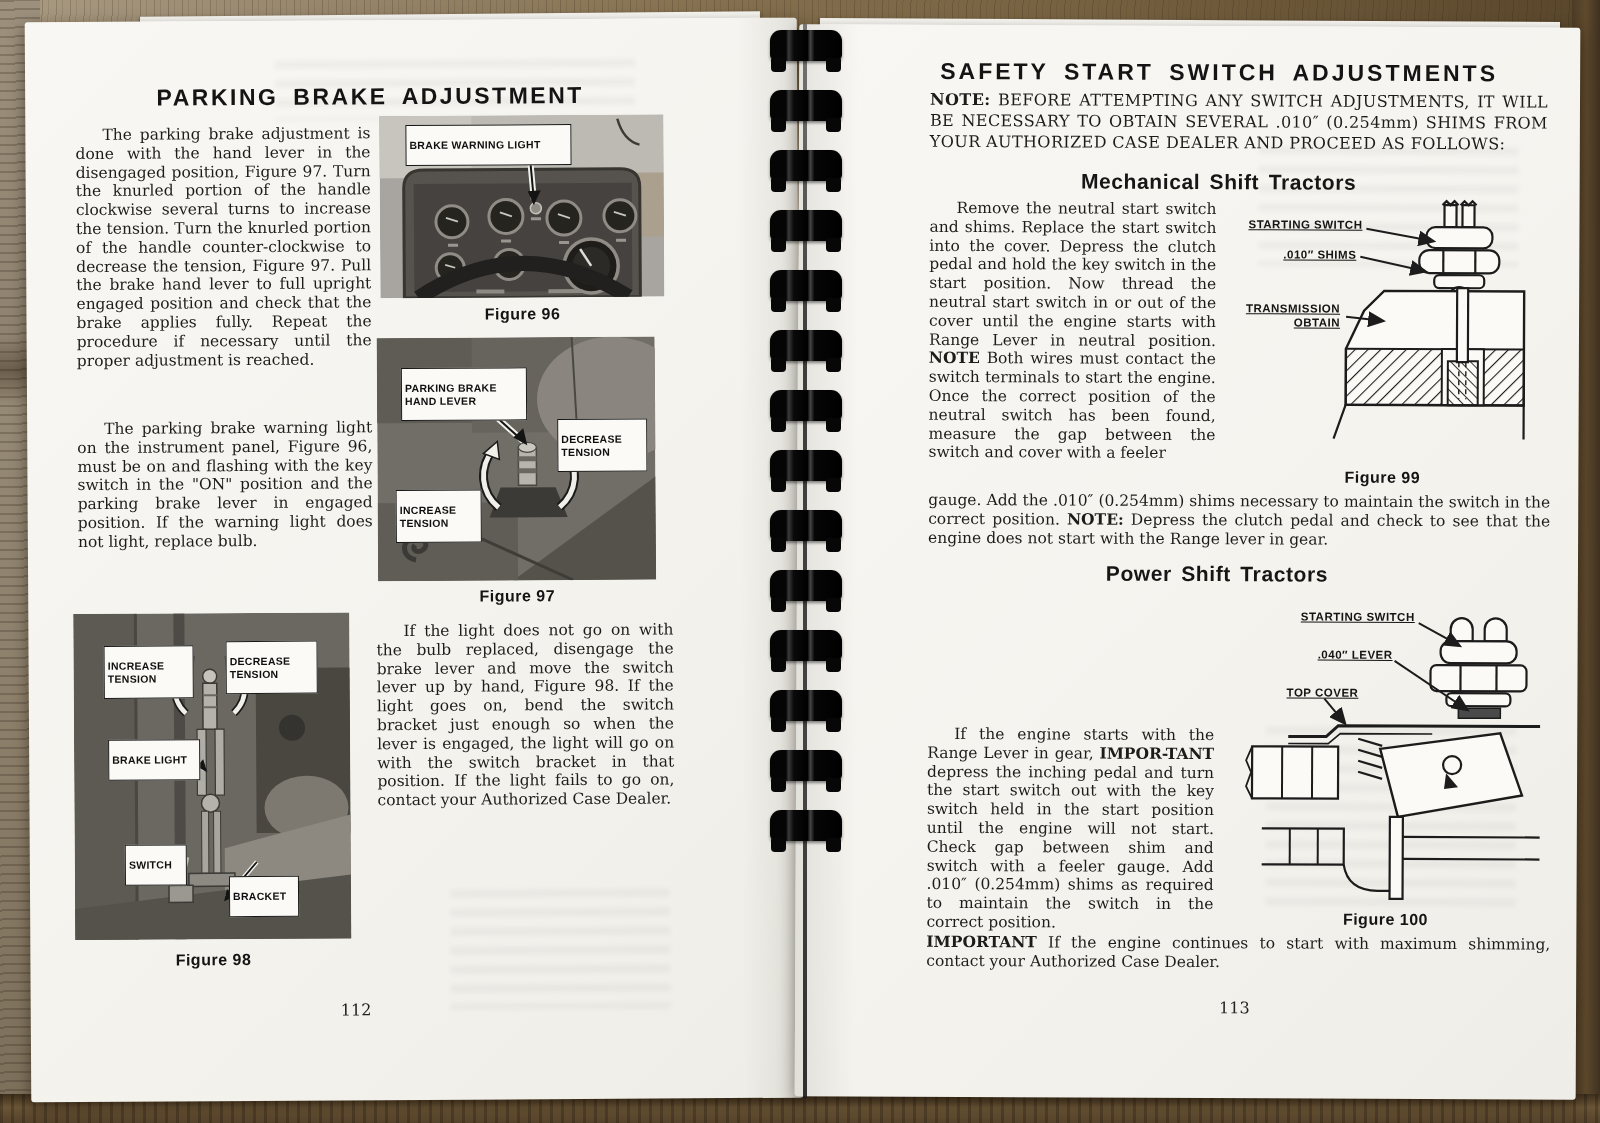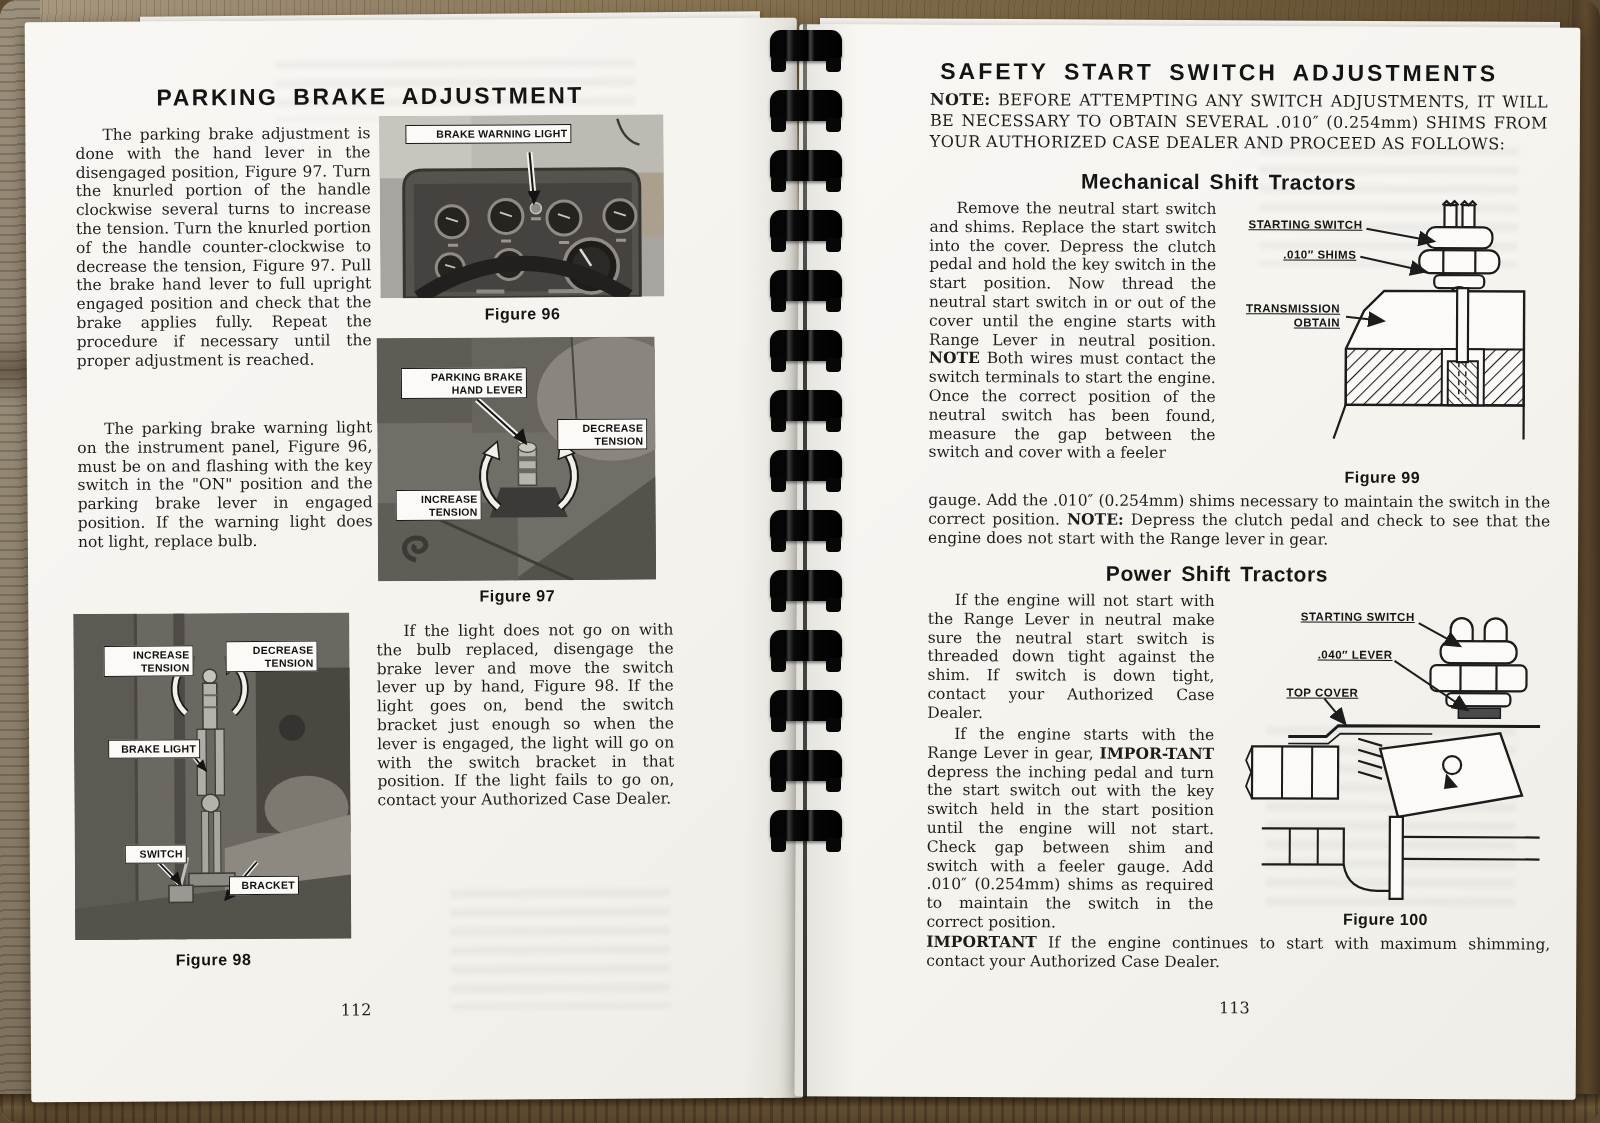--- a/index.html
+++ b/index.html
@@ -1,17 +1,17 @@
 <!DOCTYPE html>
 <html><head>
 <meta charset="utf-8">
 <style>
   html,body{margin:0;padding:0;background:#5c4a32;}
   .scene{position:relative;width:1600px;height:1123px;overflow:hidden;
-         font-family:"DejaVu Serif",serif;border-radius:18px;}
+         font-family:"DejaVu Serif",serif;}
   
   .wood{position:absolute;inset:0;
     background:linear-gradient(100deg,#a99a82 0%,#97866c 18%,#85714f 40%,#74603f 62%,#5d4a2e 85%,#4a3a24 100%);}
   .wood::after{content:"";position:absolute;inset:0;
     background:repeating-linear-gradient(92deg,rgba(40,28,16,.20) 0 1px,transparent 1px 6px,rgba(66,48,28,.14) 6px 7px,transparent 7px 14px);}
   .wood-left{position:absolute;left:0;top:0;width:40px;height:1123px;
     background:linear-gradient(180deg,#9d917d 0%,#8f8370 30%,#6b5e4c 33%,#958a76 36%,#8a7d68 70%,#7c6f5a 100%);}
   .wood-left::after{content:"";position:absolute;inset:0;
     background:repeating-linear-gradient(178deg,rgba(35,25,14,.22) 0 2px,transparent 2px 9px);}
   .wood-bottom{position:absolute;left:0;top:1094px;width:1600px;height:29px;
@@ -41,22 +41,22 @@
         text-align:justify;}
   .ind{text-indent:27px;}
   .caps{font-size:16px;line-height:21px;letter-spacing:.4px;}
   .cap{position:absolute;text-align:center;color:#141414;
         font:bold 16px/1.1 "Liberation Sans",sans-serif;letter-spacing:.5px;}
   .pnum{position:absolute;color:#222;font-size:16px;}
   
   .fig{position:absolute;}
   .fig svg{position:absolute;left:0;top:0;}
   .plabel{position:absolute;background:#fbfaf6;border:1.5px solid #161616;color:#101010;
-        font:bold 10.5px/1.2 "Liberation Sans",sans-serif;text-align:right;
-        padding:2px 3px;letter-spacing:.3px;}
+        font:bold 10.5px/1.2 "Liberation Sans",sans-serif;text-align:left;
+        padding:13px 3px;letter-spacing:.3px;}
   .dlabel{position:absolute;color:#141414;font:bold 11.5px/1.2 "Liberation Sans",sans-serif;
         letter-spacing:.5px;text-align:right;text-decoration:underline;}
   
   .spine-rod{position:absolute;left:803px;top:24px;width:4px;height:1074px;
         background:linear-gradient(180deg,#6b6b6b,#2a2a2a 30%,#333 70%,#1c1c1c);opacity:.9;}
   .binding{position:absolute;left:770px;top:30px;width:72px;height:1070px;
         display:flex;flex-direction:column;gap:29px;}
   .comb{position:relative;width:72px;height:31px;flex:none;
         background:linear-gradient(90deg,#050505 0 22%,#3a3a3a 26%,#0a0a0a 33%,#000 52%,#454545 56%,#060606 62%,#000 100%);
         border-radius:11px 11px 6px 6px;box-shadow:0 2px 3px rgba(0,0,0,.45);}
@@ -283,21 +283,20 @@
       <div class="dlabel" style="left:0px;top:104px;width:102px;">TRANSMISSION OBTAIN</div>
     </div>
     <div class="cap" style="left:440px;top:442px;width:290px;">Figure 99</div>
 
     <div class="para" style="left:131px;top:466px;width:622px;">
       <span>gauge. Add the .010″ (0.254mm) shims necessary to maintain the switch in the correct position. </span><b>NOTE:</b><span> Depress the clutch pedal and check to see that the engine does not start with the Range lever in gear.</span>
     </div>
 
     <div class="h-sub" style="left:110px;top:536px;width:620px;">Power Shift Tractors</div>
 
-    <div class="para ind" style="left:131px;top:566px;width:287px;">If the engine will not start with the Range Lever in neutral make sure the neutral start switch is threaded down tight against the shim. If switch is down tight, contact your Authorized Case Dealer.</div>
 
     <div class="para ind" style="left:131px;top:700px;width:287px;">
       <span>If the engine starts with the Range Lever in gear, </span><b>IMPOR-TANT</b><span> depress the inching pedal and turn the start switch out with the key switch held in the start position until the engine will not start. Check gap between shim and switch with a feeler gauge. Add .010″ (0.254mm) shims as required to maintain the switch in the correct position.</span>
     </div>
 
     <div class="fig" style="left:436px;top:570px;width:308px;height:306px;">
       <svg width="308" height="306" viewBox="0 0 308 306">
         <defs>
           <marker id="ah2" markerWidth="9" markerHeight="8" refX="7" refY="4" orient="auto">
             <polygon points="0,0 9,4 0,8" fill="#1c1c1c"></polygon>

